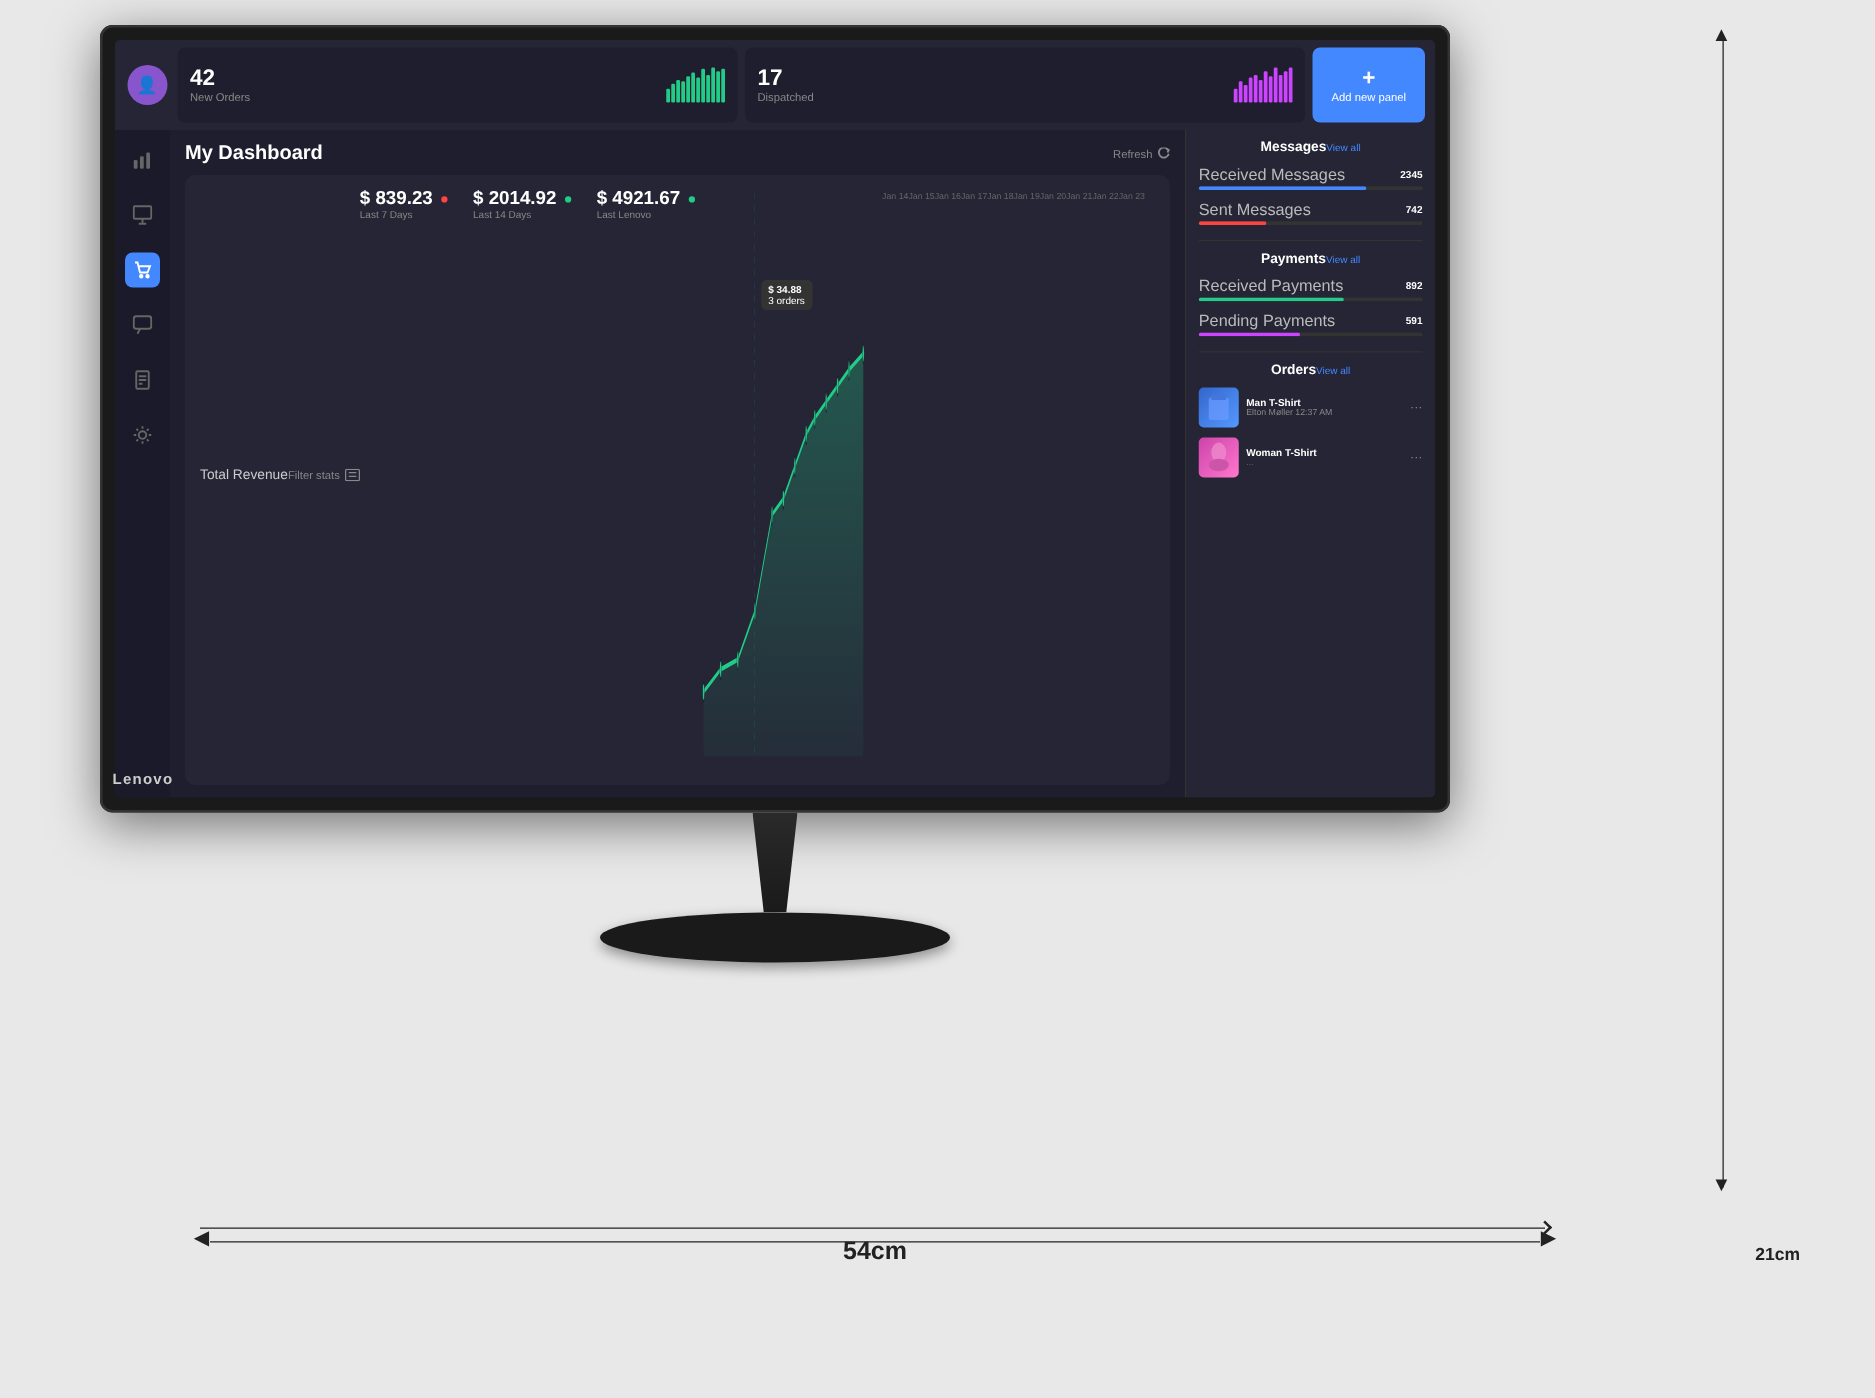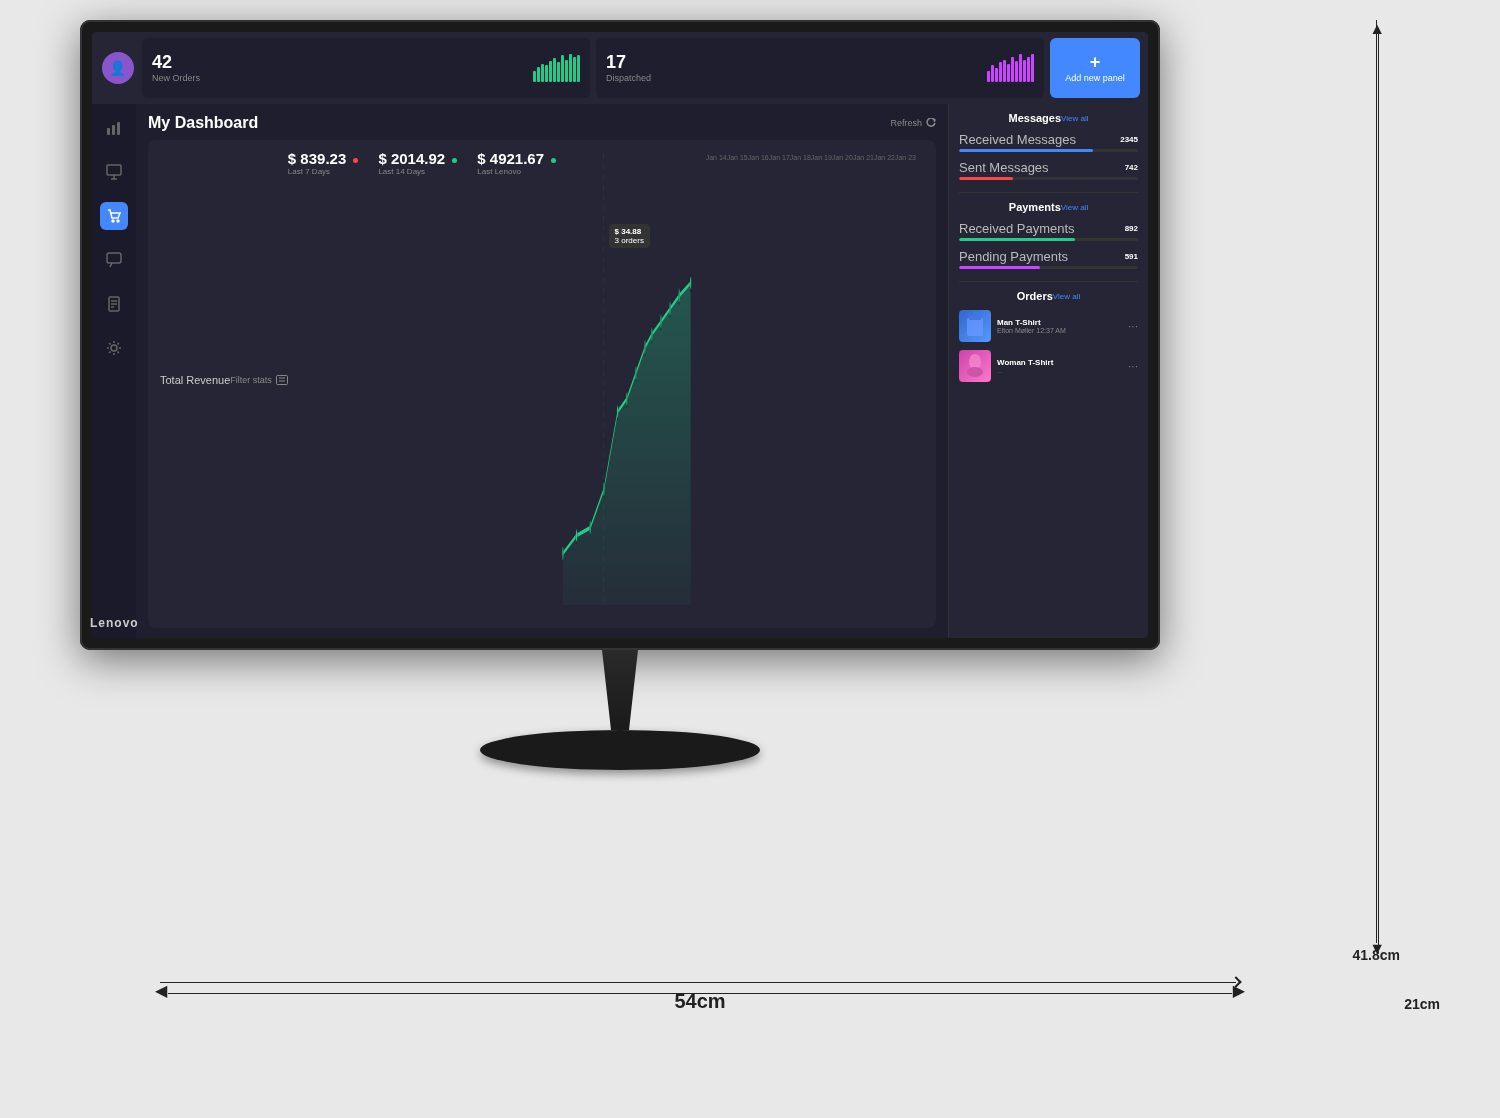--- a/index.html
+++ b/index.html
@@ -772,26 +772,20 @@
   </div>
 
   <div style="position:absolute; bottom:105px; left:160px; right:260px; display:flex; flex-direction:column; align-items:center;">
     <div style="display:flex; align-items:center; width:100%;">
       <div style="height:1px; flex:1; background:#222;"></div>
       <div style="width:8px; height:8px; border-top:2px solid #222; border-right:2px solid #222; transform:rotate(45deg); margin-left:-4px;"></div>
     </div>
     <span style="font-size:20px; font-weight:bold; color:#222; margin-top:4px;">54cm</span>
   </div>
 
-  <div style="position:absolute; right:100px; top:20px; bottom:155px; display:flex; flex-direction:column; align-items:center;">
-    <div style="display:flex; flex-direction:column; align-items:center; height:100%;">
-      <div style="width:1px; flex:1; background:#222;"></div>
-    </div>
-    <span style="font-size:14px; font-weight:bold; color:#222; writing-mode:horizontal-tb; white-space:nowrap; margin-top:4px;">41.8cm</span>
-  </div>
 
   <div style="position:absolute; bottom:105px; right:60px;">
     <span style="font-size:14px; font-weight:bold; color:#222;">21cm</span>
   </div>
 
   <div style="position:absolute; right:115px; top:20px; font-size:16px; color:#222;">▲</div>
   <div style="position:absolute; right:115px; bottom:160px; font-size:16px; color:#222;">▼</div>
 
   <div style="position:absolute; bottom:118px; left:155px; font-size:16px; color:#222;">◀</div>
   <div style="position:absolute; bottom:118px; right:255px; font-size:16px; color:#222;">▶</div>

